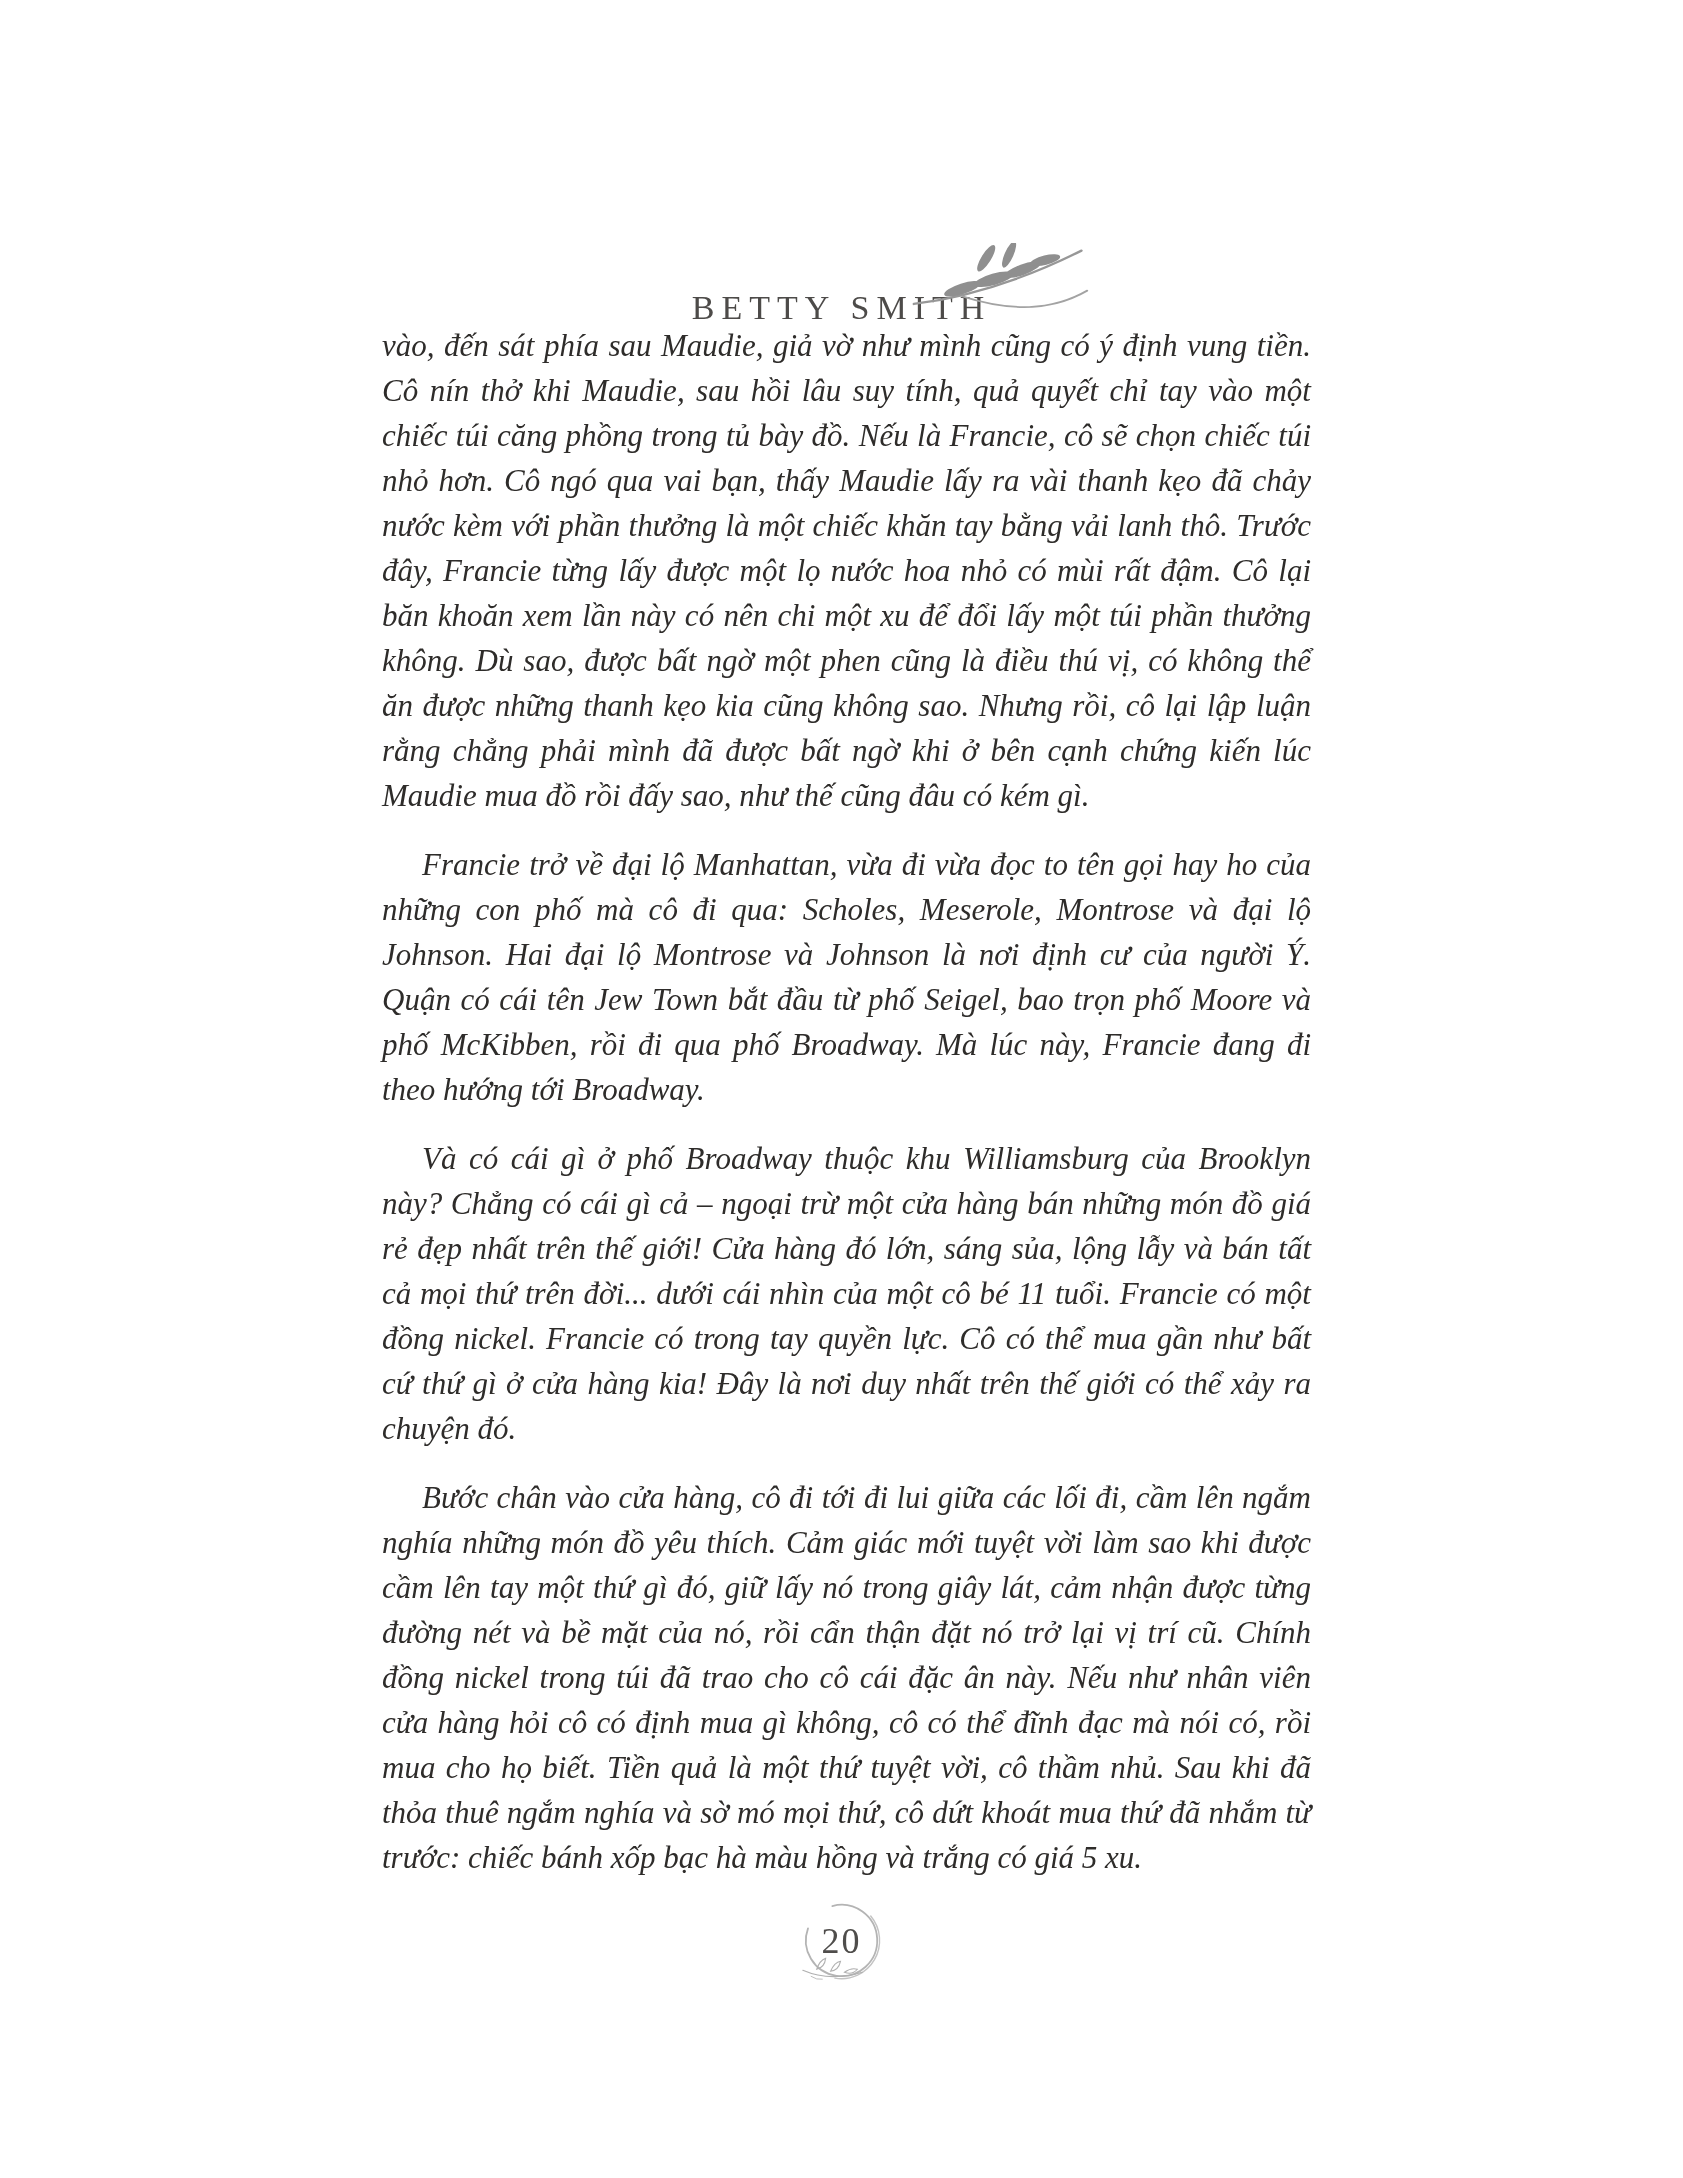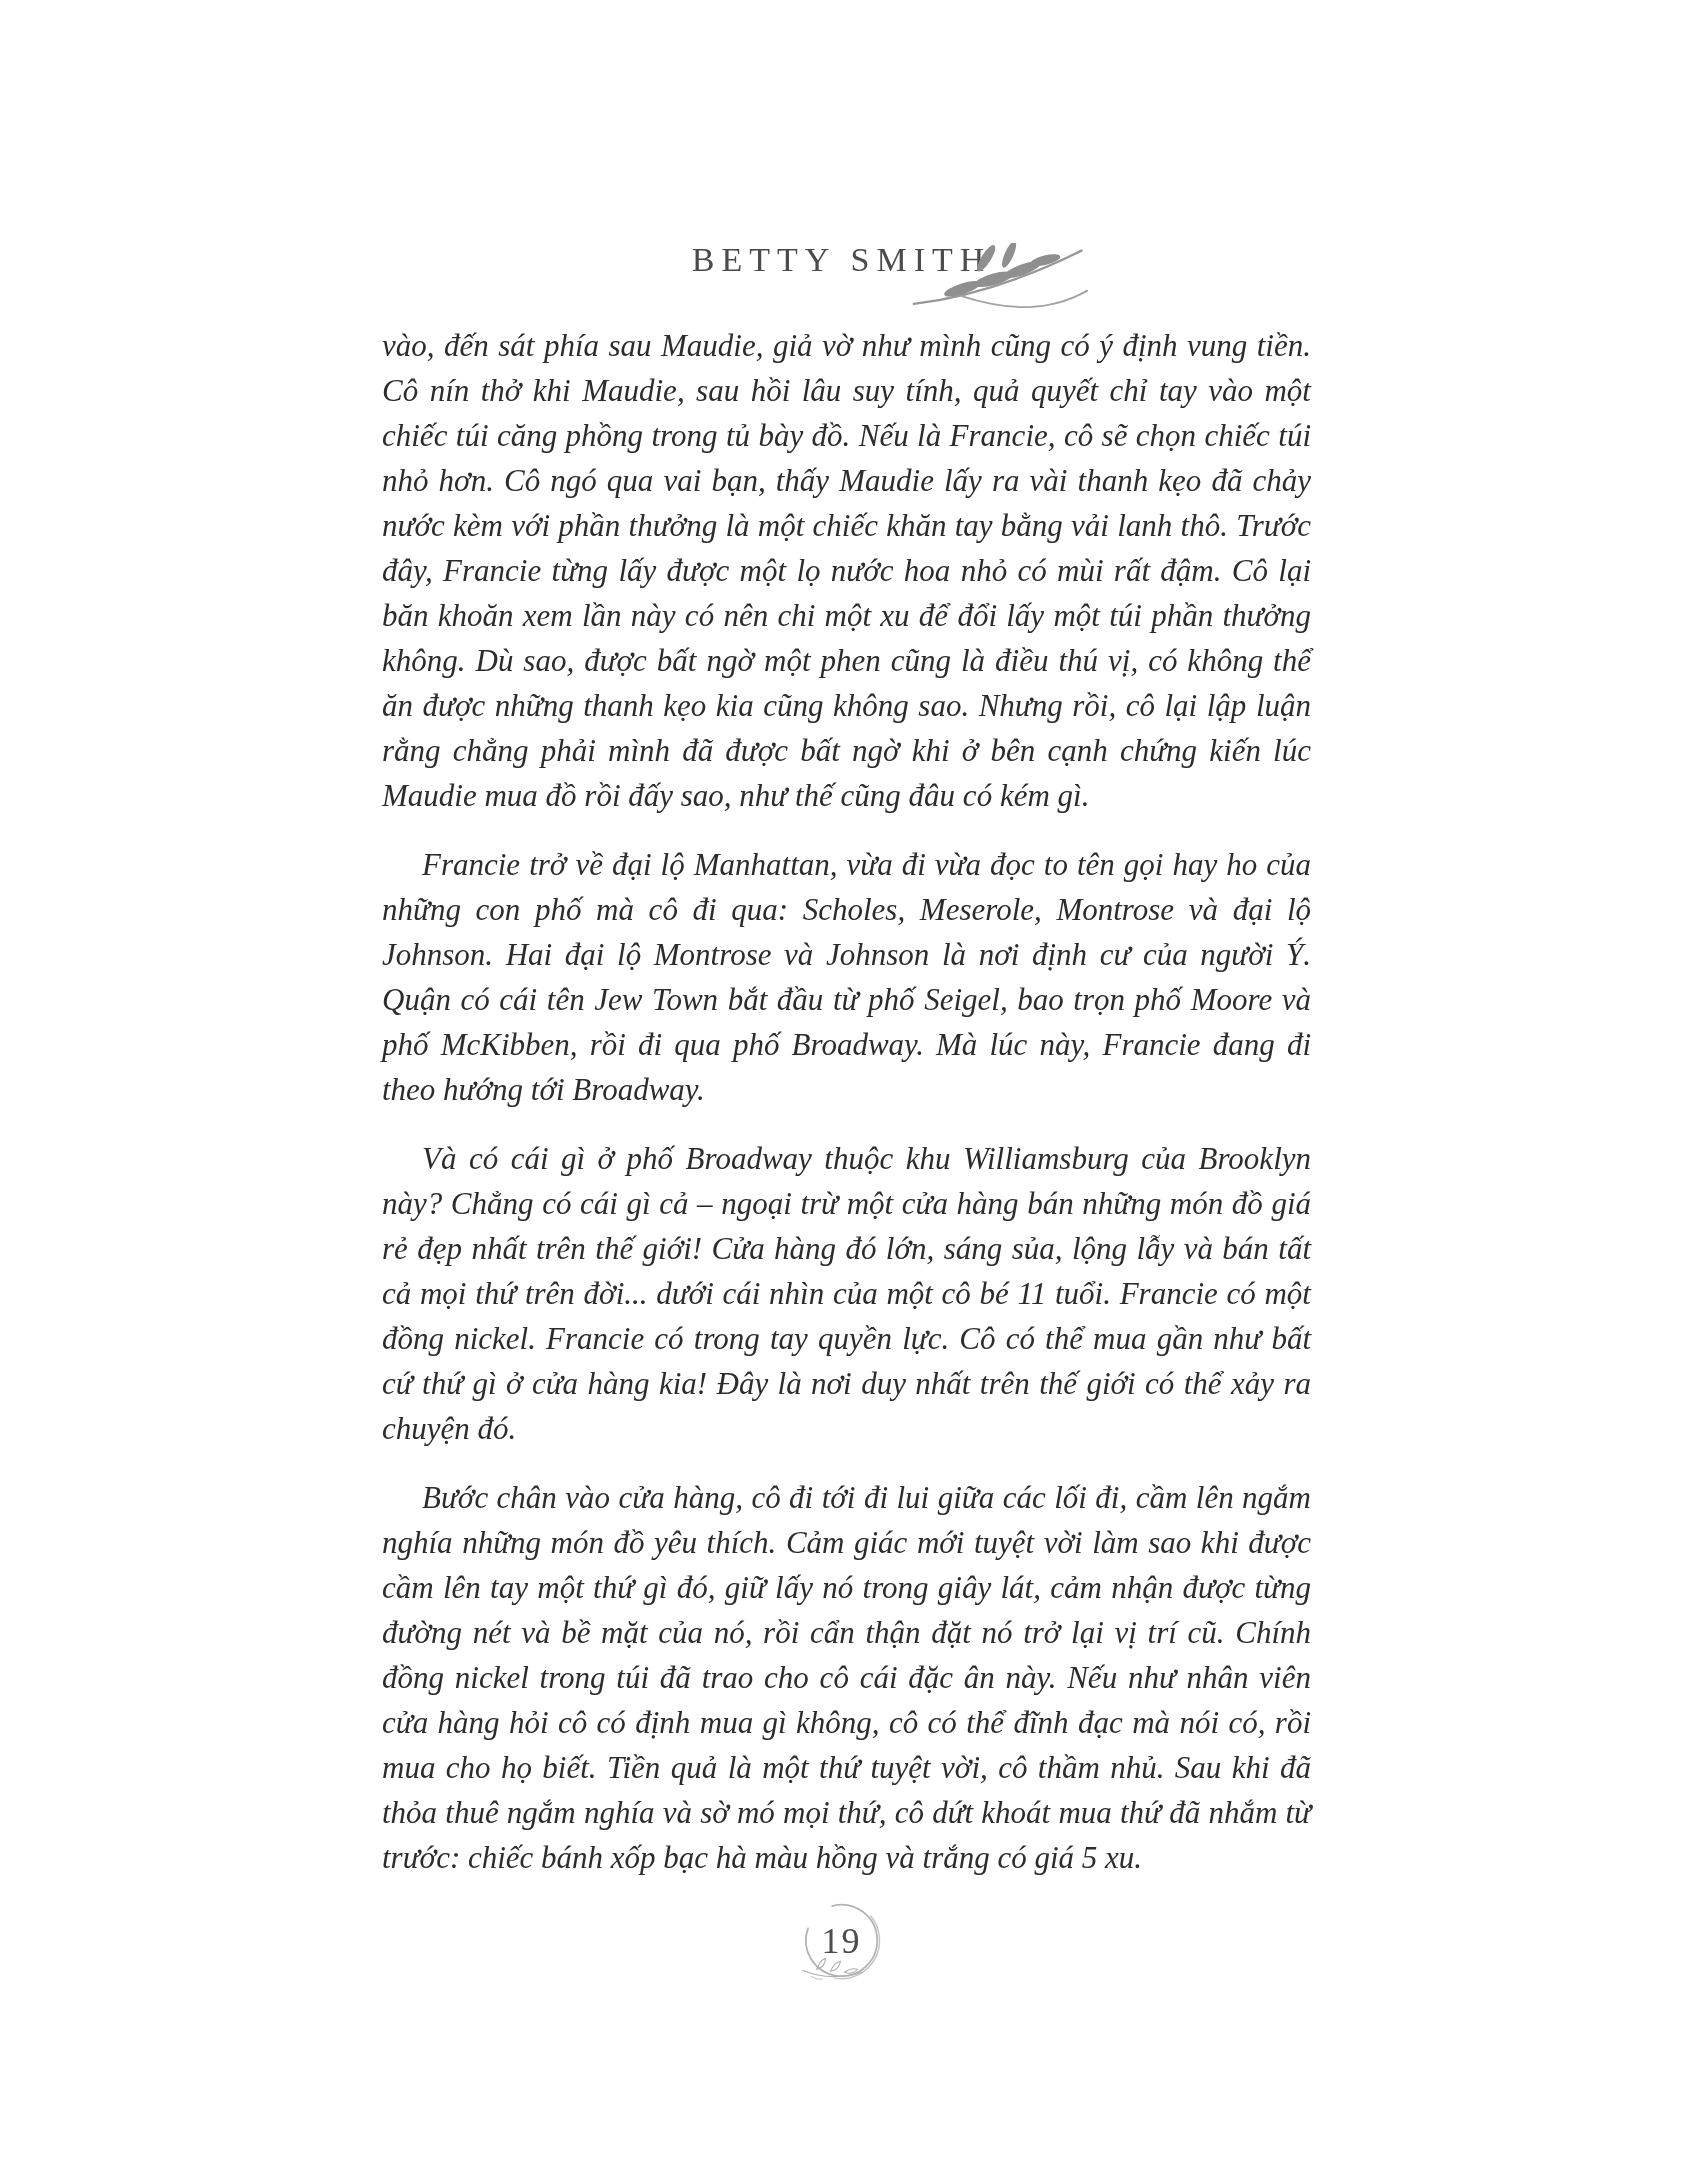--- a/index.html
+++ b/index.html
@@ -21,20 +21,21 @@
     top: 241px; left: 0; right: 0;
     height: 89px;
     text-align: center;
   }
   .author {
     display: inline-block;
     font-size: 34px;
     letter-spacing: 7px;
     color: #4d4b49;
     font-weight: 400;
+    margin-top: 48px;
   }
   .branch {
     position: absolute;
     left: calc(50% + 67px);
     top: 2px;
     width: 183px; height: 81px;
   }
 
   
   .text-block {
@@ -106,18 +107,18 @@
         <path d="M 45.7 17.2 A 36 36 0 1 1 21.2 39.7" fill="none" stroke="#b4b4b4" stroke-width="1.8" stroke-linecap="round"></path>
 
         <path d="M 84.5 27.3 A 38.5 38.5 0 0 1 48.3 89.9" fill="none" stroke="#c3c3c3" stroke-width="1.4" stroke-linecap="round"></path>
 
         <path d="M16 82 C 32 89, 52 91, 76 84" fill="none" stroke="#b0b0b0" stroke-width="1.2" stroke-linecap="round"></path>
         <path d="M30 81 q3 -9 9 -11 q-1 9 -9 11 Z" fill="none" stroke="#b0b0b0" stroke-width="1.1"></path>
         <path d="M44 83 q4 -9 10 -10 q-2 9 -10 10 Z" fill="none" stroke="#b0b0b0" stroke-width="1.1"></path>
         <path d="M58 84 q7 -5 13 -3 q-5 6 -13 3 Z" fill="none" stroke="#b0b0b0" stroke-width="1.1"></path>
         <path d="M24 88 q6 4 12 3" fill="none" stroke="#bdbdbd" stroke-width="1"></path>
       </svg>
-      <span class="pagenum">19</span>
+      <span class="pagenum">20</span>
     </div>
   </footer>
 
 </div>
 
 
 </body></html>

